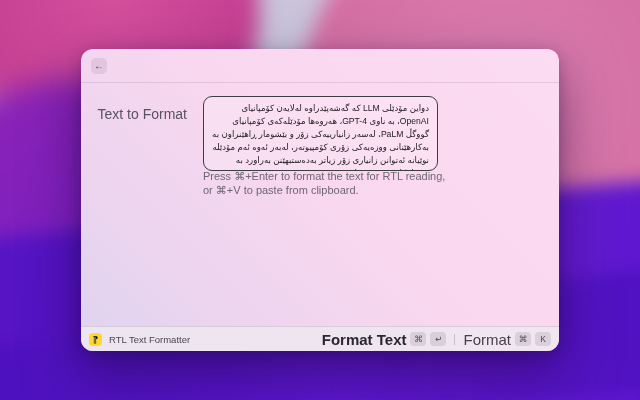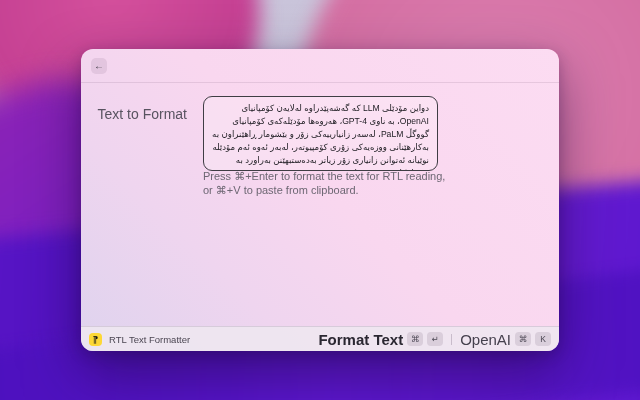--- a/index.html
+++ b/index.html
@@ -102,19 +102,19 @@
 
     <div class="action">
       <span class="action-label primary">Format Text</span>
       <span class="key-badge">⌘</span>
       <span class="key-badge">↵</span>
     </div>
 
     <div class="footer-divider"></div>
 
     <div class="action">
-      <span class="action-label">OpenAI</span>
+      <span class="action-label">Format</span>
       <span class="key-badge">⌘</span>
       <span class="key-badge">K</span>
     </div>
   </div>
 
 </div>
 
 </body></html>

